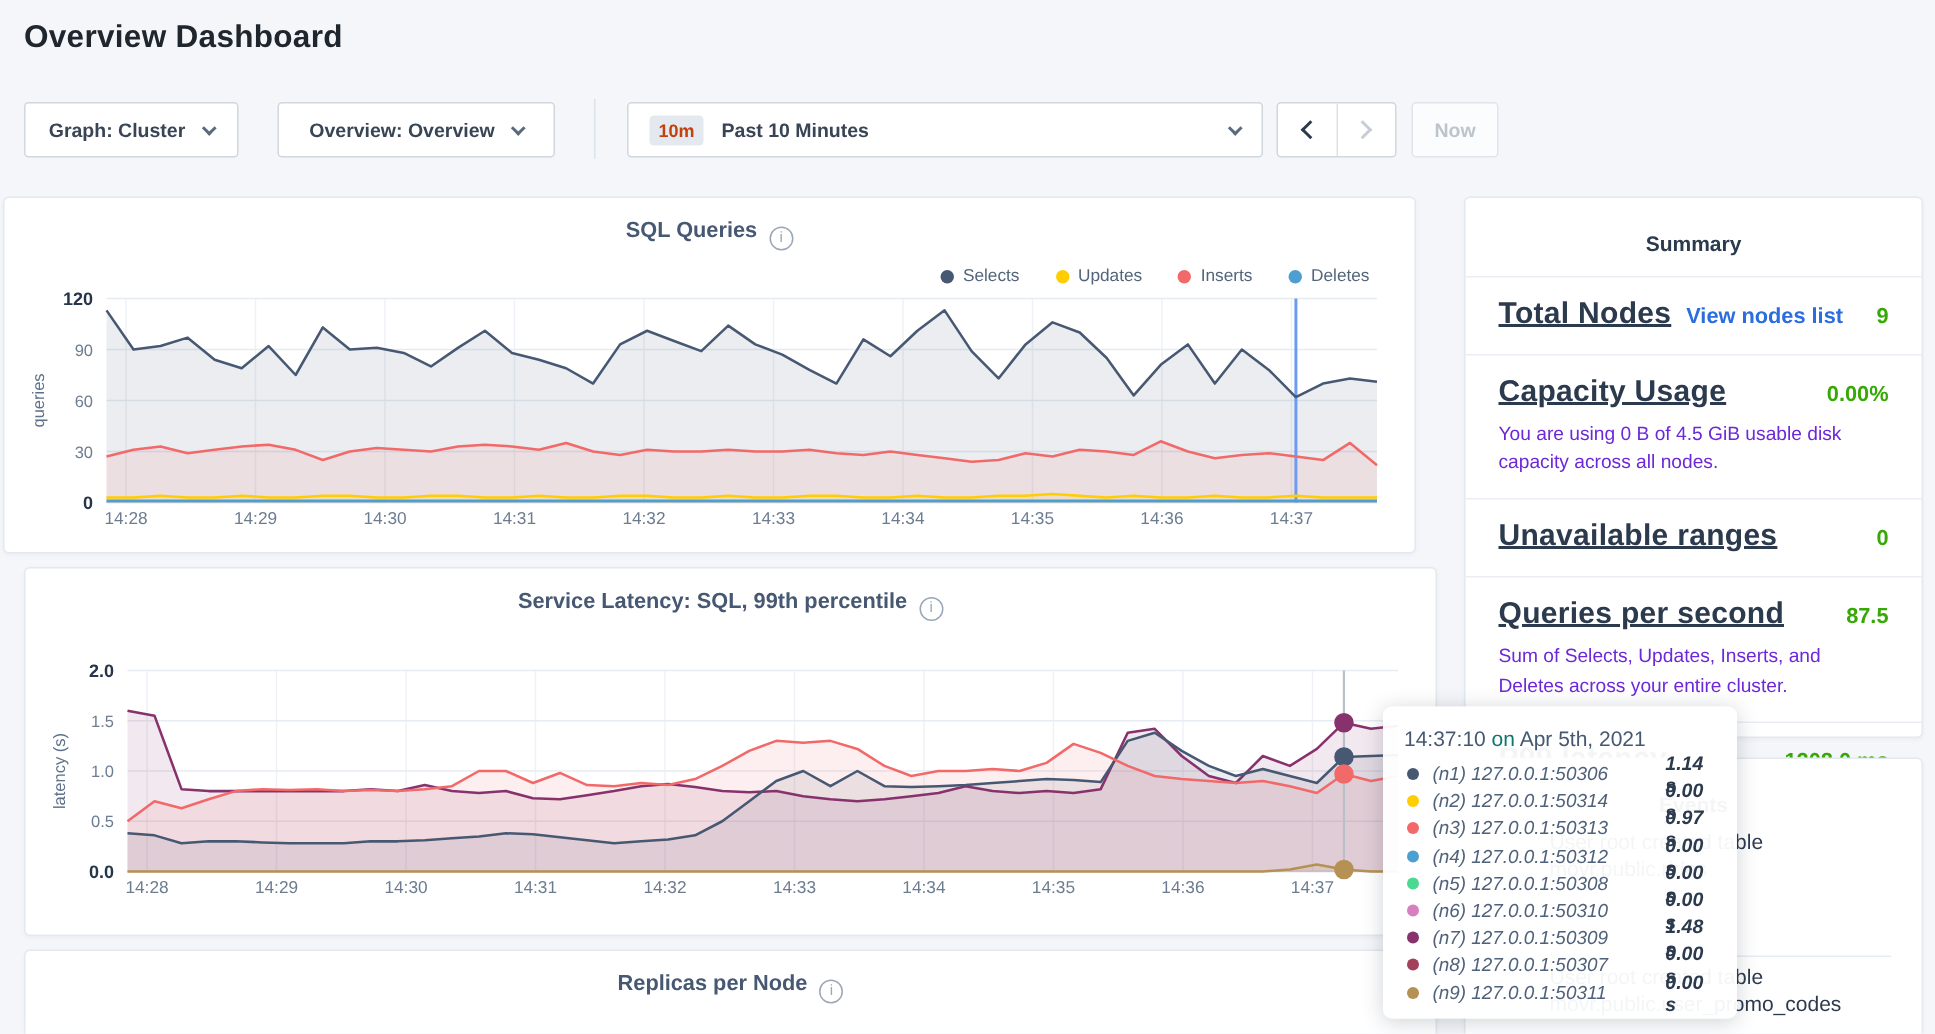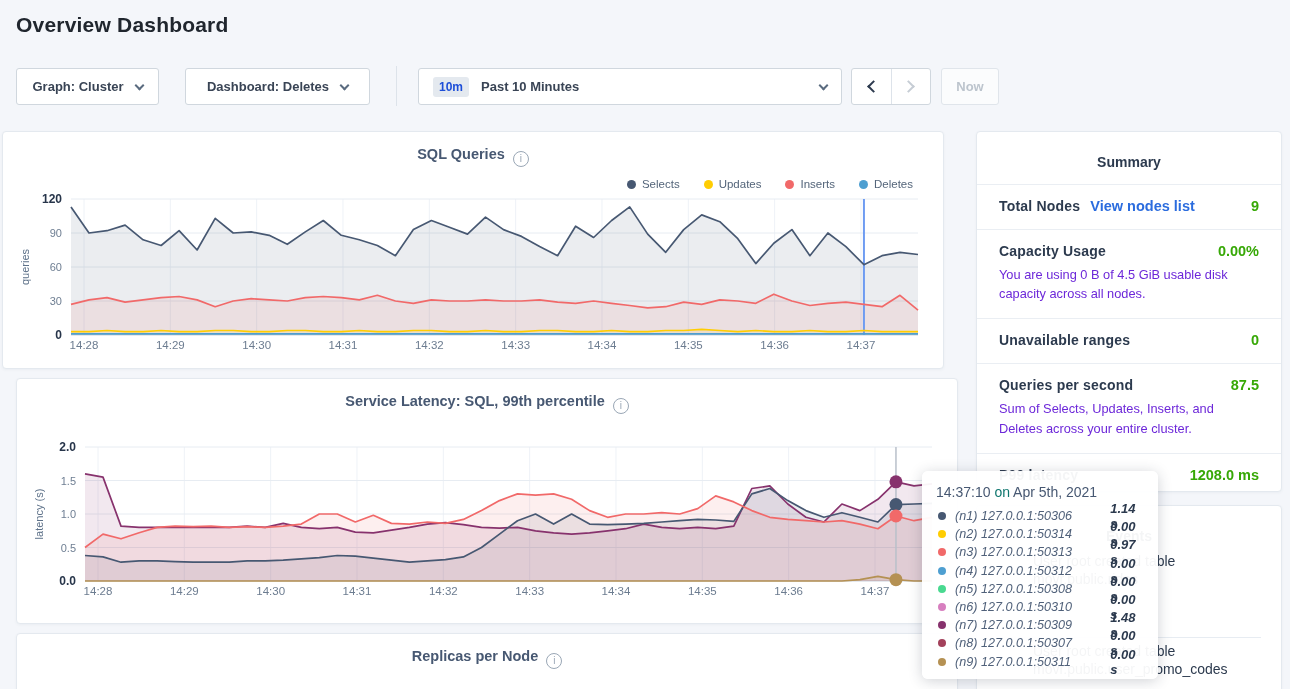--- a/index.html
+++ b/index.html
@@ -9,21 +9,21 @@
   h1.page-title { position:absolute; left:16px; top:13px; font-size:21px; font-weight:600; color:#20262e; letter-spacing:.2px; }
 
   
   .btn { position:absolute; top:68px; height:37px; background:#fff; border:1px solid #d0d7de; border-radius:3px;
          display:flex; align-items:center; font-weight:700; font-size:13px; color:#394455; cursor:pointer; }
   .chev { width:7px; height:7px; border-right:2px solid #5a6b7f; border-bottom:2px solid #5a6b7f; transform:rotate(45deg); margin-top:-3px; }
   #graph-dd { left:16px; width:143px; justify-content:center; gap:12px; }
   #dash-dd  { left:185px; width:185px; justify-content:center; gap:12px; }
   .vdiv { position:absolute; left:396px; top:66px; width:1px; height:40px; background:#dde3ea; }
   #time-dd { left:418px; width:424px; padding:0 14px; gap:12px; }
-  #time-dd .badge { background:#e4e9ef; border-radius:3px; padding:3px 6px; font-size:12px; font-weight:700; color:#1d4ed8; }
+  #time-dd .badge { background:#e4e9ef; border-radius:3px; padding:3px 6px; font-size:12px; font-weight:700; color:#c2410c; }
   #time-dd .chev { margin-left:auto; }
   #nav-group { left:851px; width:80px; padding:0; }
   .nav-cell { width:40px; height:100%; display:flex; align-items:center; justify-content:center; }
   .nav-cell + .nav-cell { border-left:1px solid #dde3ea; }
   .arrow { width:9px; height:9px; border-right:2.5px solid #2c3a4e; border-bottom:2.5px solid #2c3a4e; }
   .arrow.left  { transform:rotate(135deg); margin-left:4px; }
   .arrow.right { transform:rotate(-45deg); border-color:#c6cdd5; margin-right:4px; }
   #now-btn { left:941px; width:58px; justify-content:center; color:#bcc4cd; border-color:#e0e5eb; background:#fbfcfd; cursor:default; }
 
   
@@ -39,21 +39,21 @@
                font-size:10px; line-height:14px; text-align:center; font-weight:400; font-style:normal; vertical-align:-3px; margin-left:8px; }
   .legend { position:absolute; top:46px; right:30px; display:flex; gap:24px; }
   .legend-item { display:flex; align-items:center; gap:6px; font-size:11.5px; color:#54657a; cursor:pointer; }
   .legend-dot { width:9px; height:9px; border-radius:50%; }
   svg.chart { position:absolute; left:0; top:0; }
 
   
   .side-header { padding:22px 0 14px; text-align:center; font-size:14px; font-weight:700; color:#2c3a4e; }
   .sum-row { padding:13px 22px 15px; border-top:1px solid #eaeef3; }
   .sum-line { display:flex; align-items:baseline; gap:10px; }
-  .sum-label { font-size:14px; font-weight:700; color:#2c3a4e; letter-spacing:.2px; }
+  .sum-label { font-size:20px; font-weight:700; color:#2c3a4e; letter-spacing:.2px;text-decoration:underline; }
   .sum-link { font-size:14.5px; font-weight:700; color:#2b6cde; cursor:pointer; }
   .sum-value { margin-left:auto; font-size:14.5px; font-weight:700; color:#37a806; }
   .sum-desc { margin-top:6px; font-size:12.8px; line-height:1.5; color:#6d28d9; }
 
   
   .event-item { position:absolute; left:56px; right:20px; font-size:14px; line-height:18px; color:#2c3a4e; cursor:pointer; }
   #event-0 { top:46px; }
   #event-1 { top:136px; }
   .event-divider { position:absolute; left:20px; right:20px; top:131px; border-top:1px solid #e7ecf2; }
 
@@ -71,21 +71,21 @@
 </head>
 <body>
 
 <h1 class="page-title">Overview Dashboard</h1>
 
 <div class="btn" id="graph-dd">
   <span>Graph: Cluster</span>
   <span class="chev"></span>
 </div>
 <div class="btn" id="dash-dd">
-  <span>Dashboard: Deletes</span>
+  <span>Overview: Overview</span>
   <span class="chev"></span>
 </div>
 <div class="vdiv"></div>
 <div class="btn" id="time-dd">
   <span class="badge">10m</span>
   <span>Past 10 Minutes</span>
   <span class="chev"></span>
 </div>
 <div class="btn" id="nav-group">
   <span class="nav-cell">

